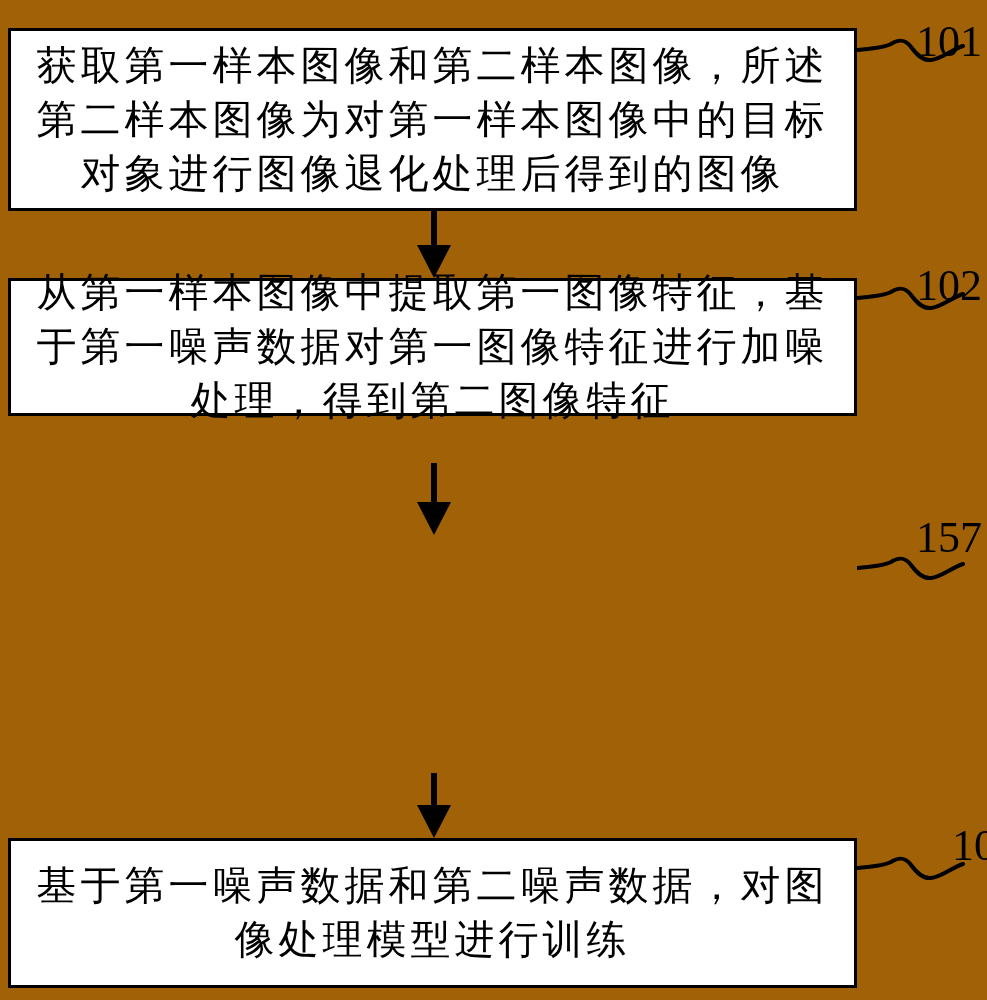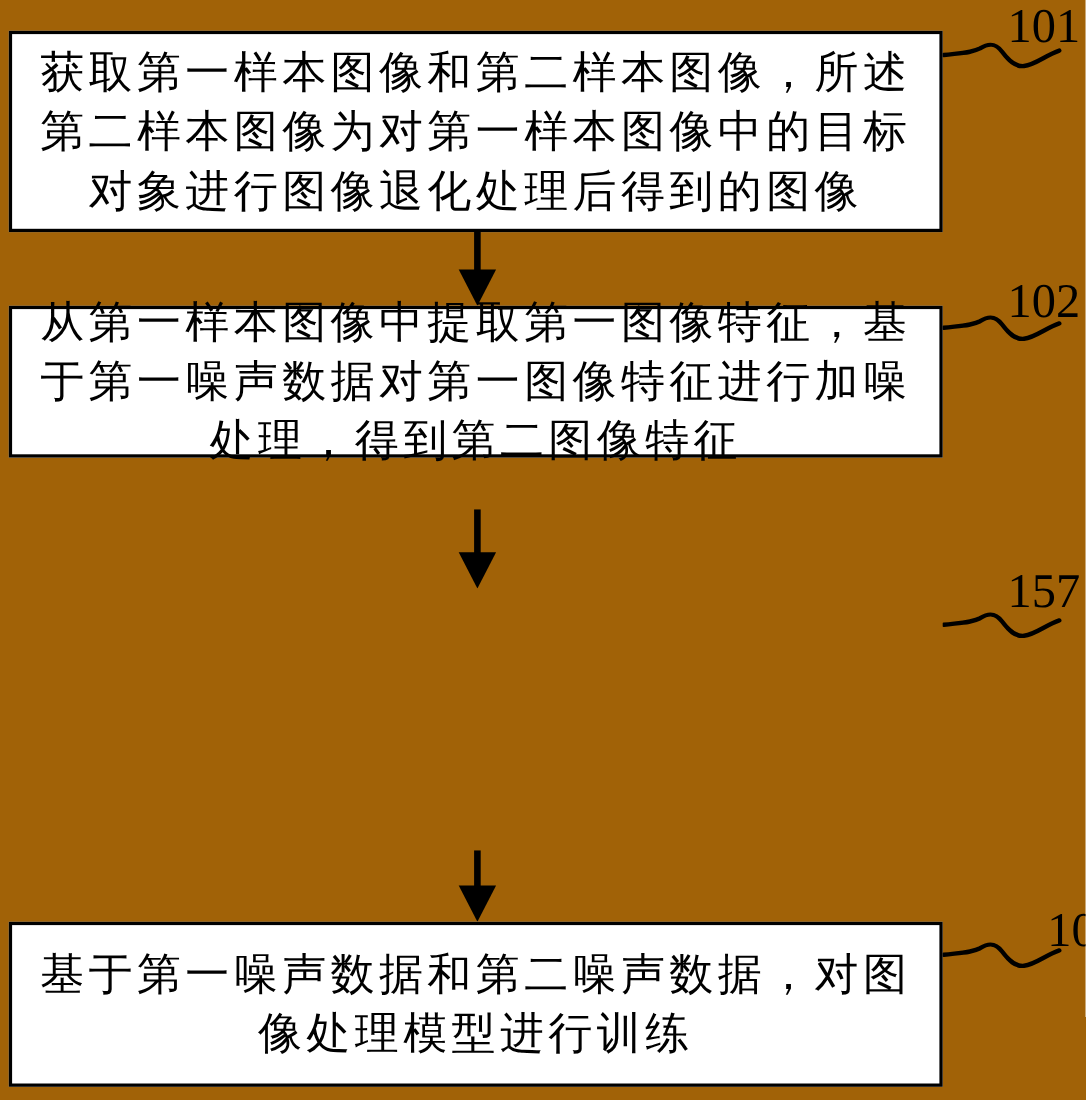--- a/index.html
+++ b/index.html
@@ -33,22 +33,22 @@
   .b4 { top:838px; height:150px; }
 
   .step-label {
     position:absolute;
     left:916px;
     font-family:"Liberation Serif","DejaVu Serif",serif;
     font-size:44px;
     line-height:44px;
     color:#000000;
   }
-  .l1 { top:2px; }
-  .l2 { top:252px; }
+  .l1 { top:20px; }
+  .l2 { top:264px; }
   .l3 { top:516px; }
   .l4 { top:824px;margin-left:36px; }
 
   .connector {
     position:absolute;
     left:857px;
     width:120px; height:36px;
   }
   .c1 { top:36px; }
   .c2 { top:284px; }

